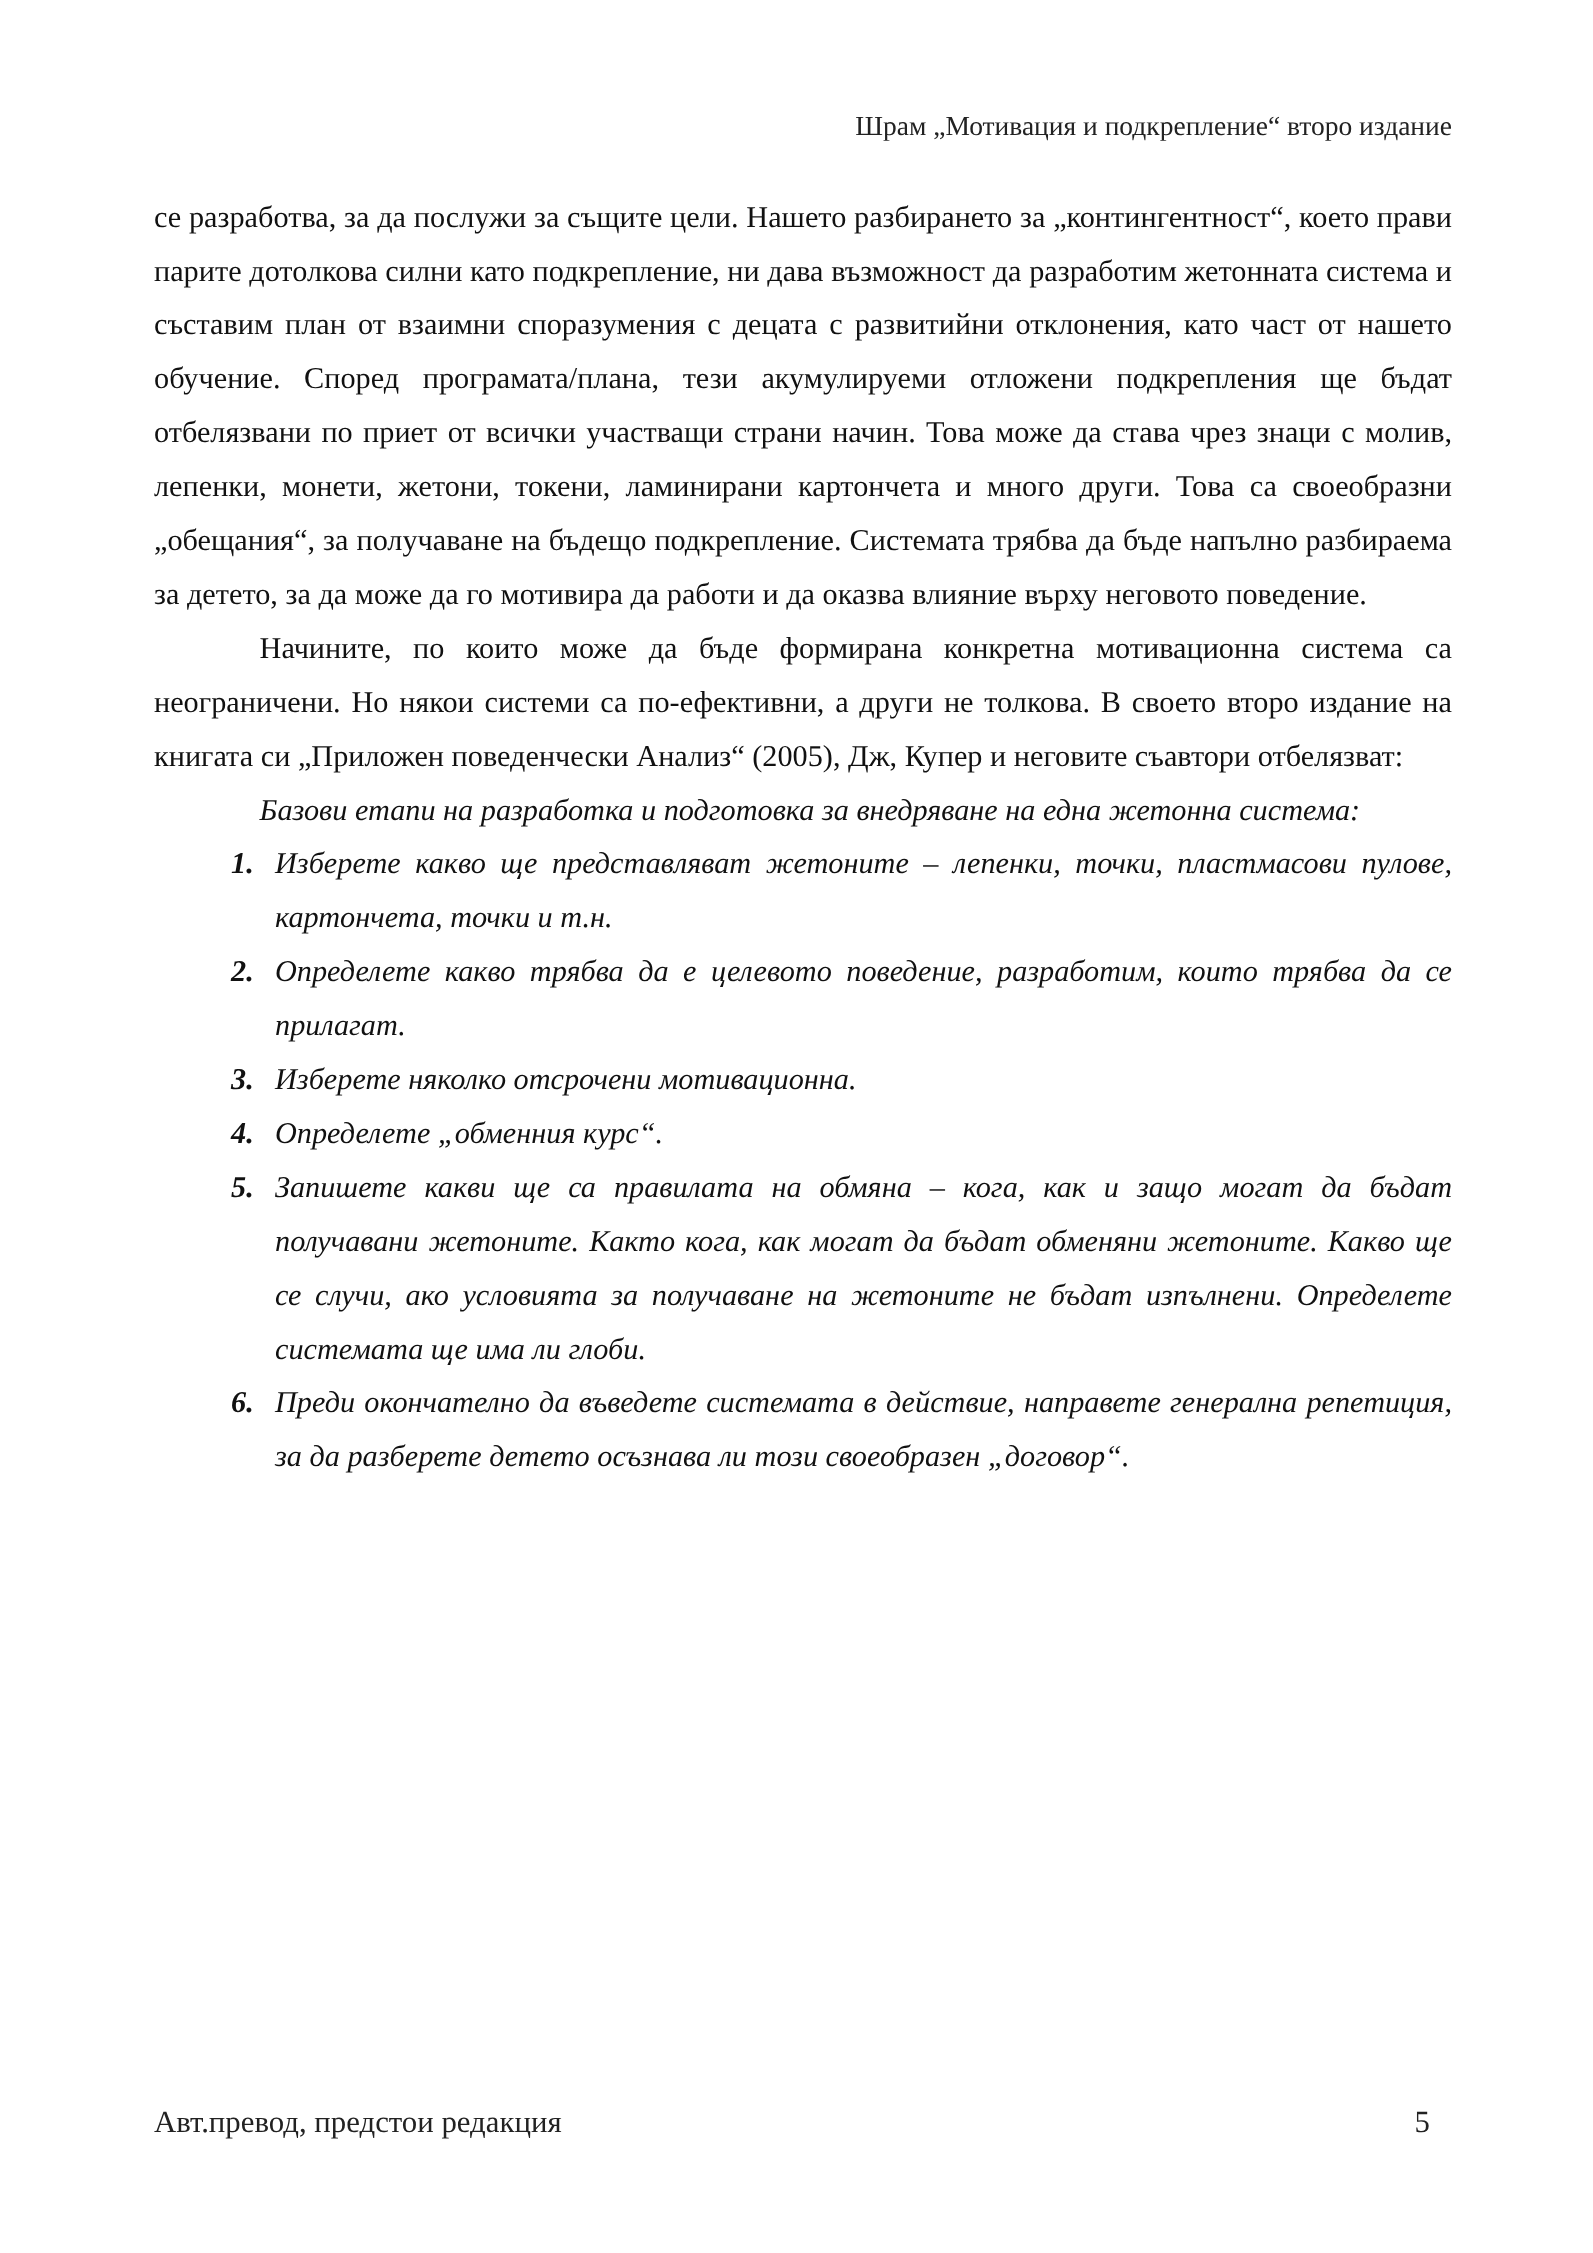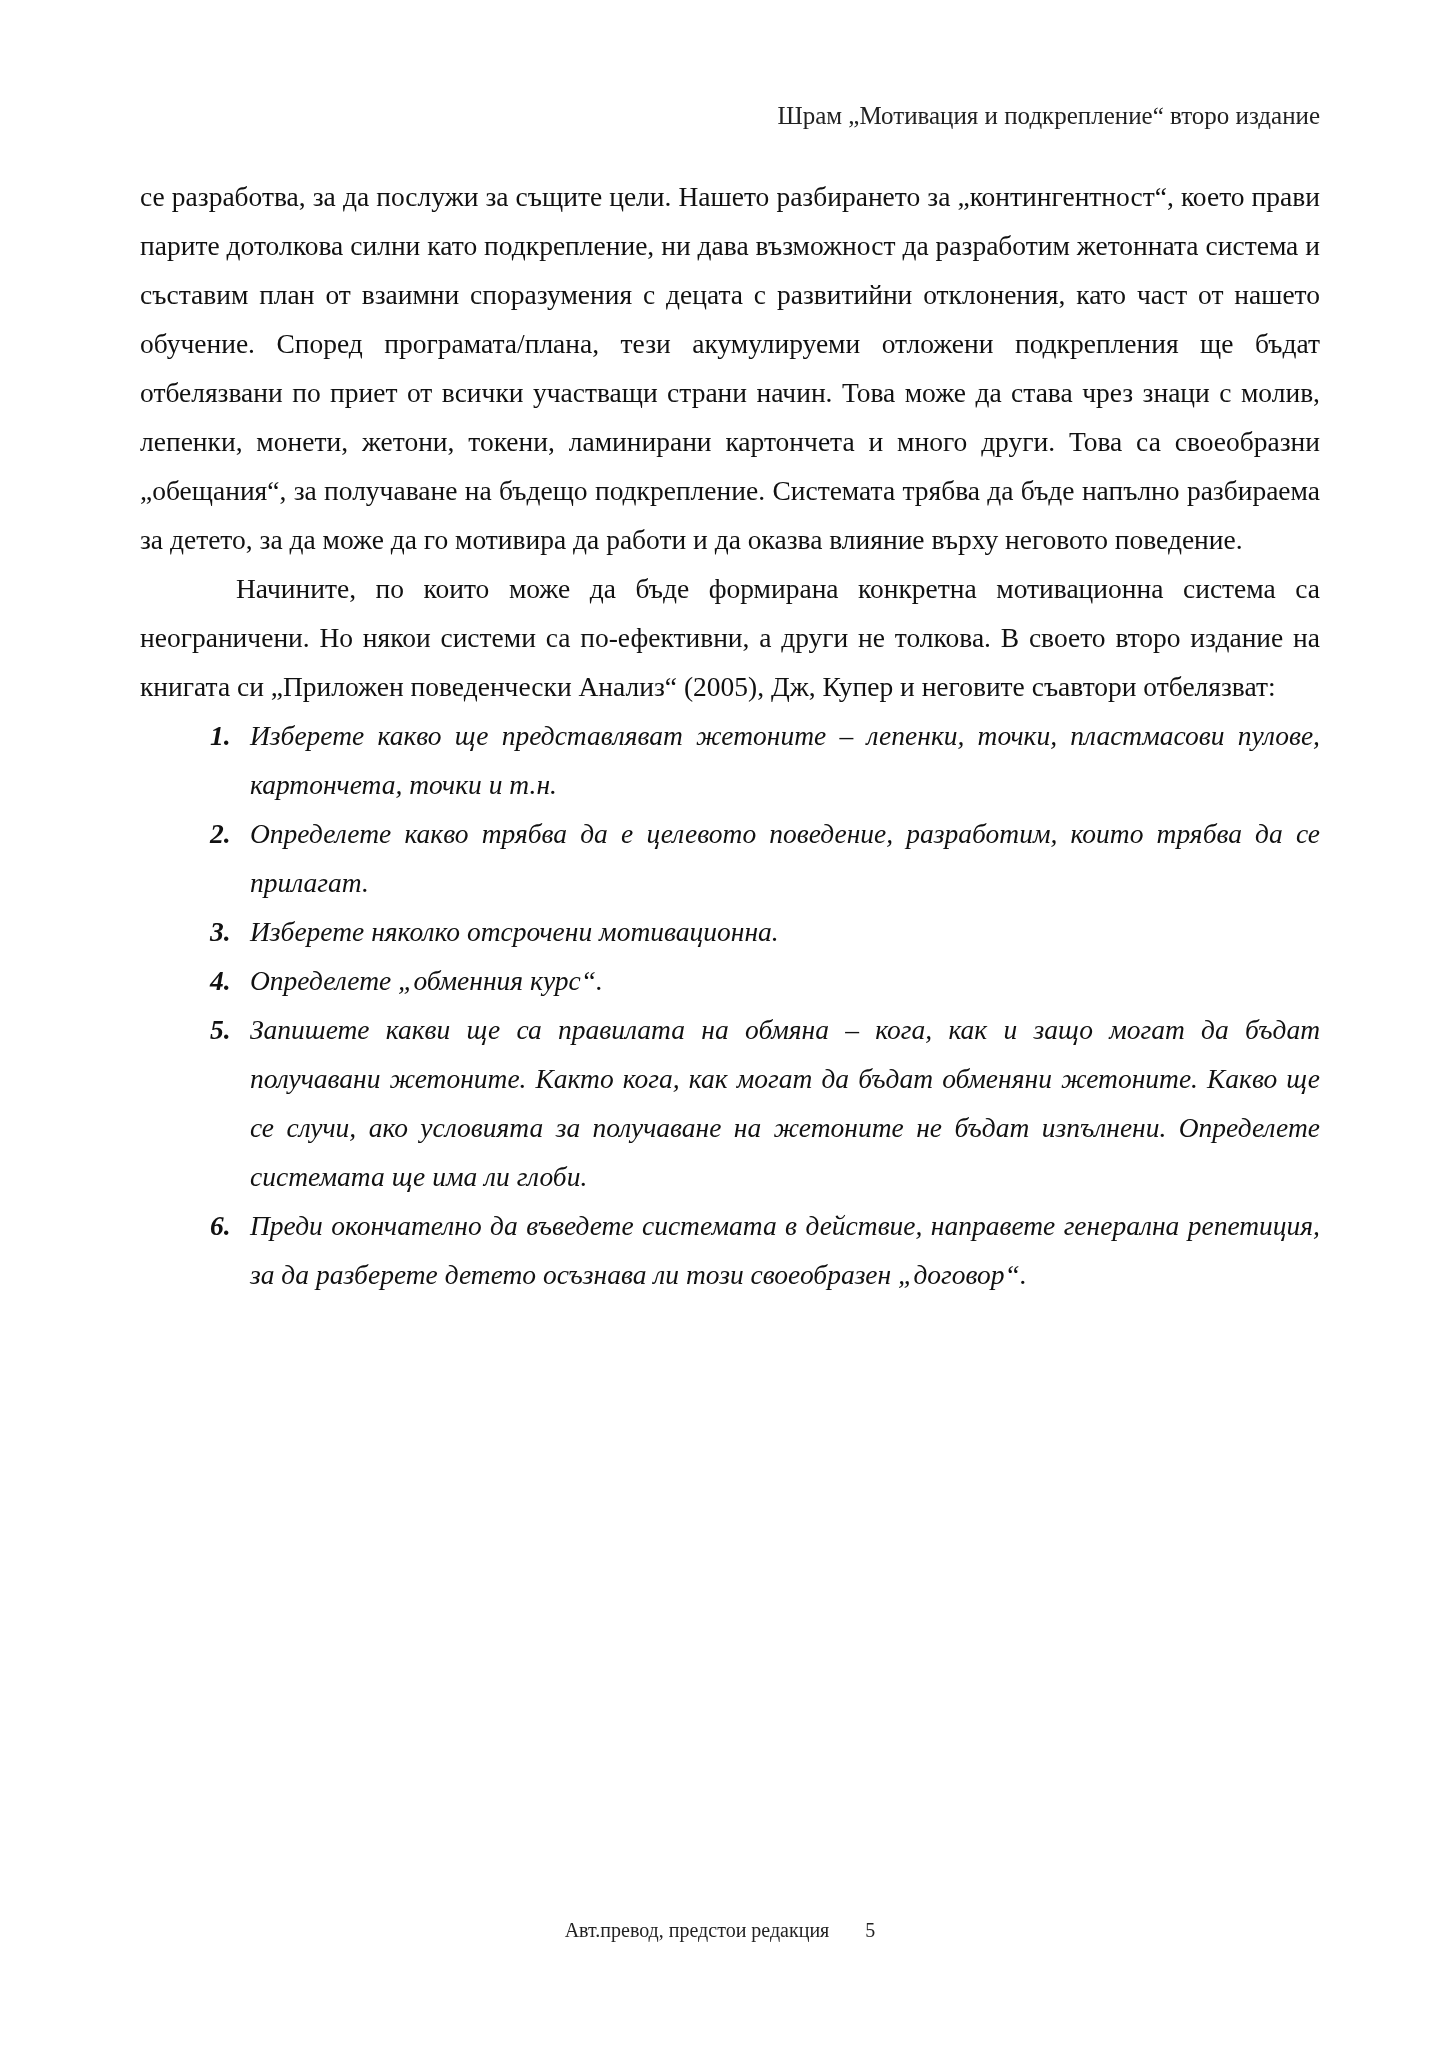--- a/index.html
+++ b/index.html
@@ -24,35 +24,36 @@
   }
   .subhead {
     font-style: italic; margin: 0; padding-left: 96px;
   }
   .steps { list-style: none; margin: 0; padding: 0 0 0 70px; }
   .step { display: flex; font-style: italic; }
   .step-num { width: 40px; flex: 0 0 40px; font-weight: bold; font-style: italic; }
   .step-text { flex: 1; text-align: justify; }
   .footer {
     position: absolute; top: 1914px; left: 140px; width: 1180px;
-    display: flex; justify-content: center;
-    font-size: 20px; line-height: 32px; color: #222; gap: 36px;
+    display: flex; justify-content: space-between;
+    font-size: 28px; line-height: 32px; color: #222; gap: 36px;
   }
   .footer .page { padding-right: 20px; }
 </style>
 </head>
 <body>
 
 <div class="header">
   <span>Шрам „Мотивация и подкрепление“ второ издание</span>
 </div>
 
 <div class="content">
   <p class="para">се разработва, за да послужи за същите цели. Нашето разбирането за „контингентност“, което прави парите дотолкова силни като подкрепление, ни дава възможност да разработим жетонната система и съставим план от взаимни споразумения с децата с развитийни отклонения, като част от нашето обучение. Според програмата/плана, тези акумулируеми отложени подкрепления ще бъдат отбелязвани по приет от всички участващи страни начин. Това може да става чрез знаци с молив, лепенки, монети, жетони, токени, ламинирани картончета и много други. Това са своеобразни „обещания“, за получаване на бъдещо подкрепление. Системата трябва да бъде напълно разбираема за детето, за да може да го мотивира да работи и да оказва влияние върху неговото поведение.</p>
   <p class="para indent">Начините, по които може да бъде формирана конкретна мотивационна система са неограничени. Но някои системи са по-ефективни, а други не толкова. В своето второ издание на книгата си „Приложен поведенчески Анализ“ (2005), Дж, Купер и неговите съавтори отбелязват:</p>
+  <p class="subhead">Базови етапи на разработка и подготовка за внедряване на една жетонна система:</p>
   <ol class="steps">
     <li class="step">
       <span class="step-num">1.</span>
       <span class="step-text">Изберете какво ще представляват жетоните – лепенки, точки, пластмасови пулове, картончета, точки и т.н.</span>
     </li>
     <li class="step">
       <span class="step-num">2.</span>
       <span class="step-text">Определете какво трябва да е целевото поведение, разработим, които трябва да се прилагат.</span>
     </li>
     <li class="step">

